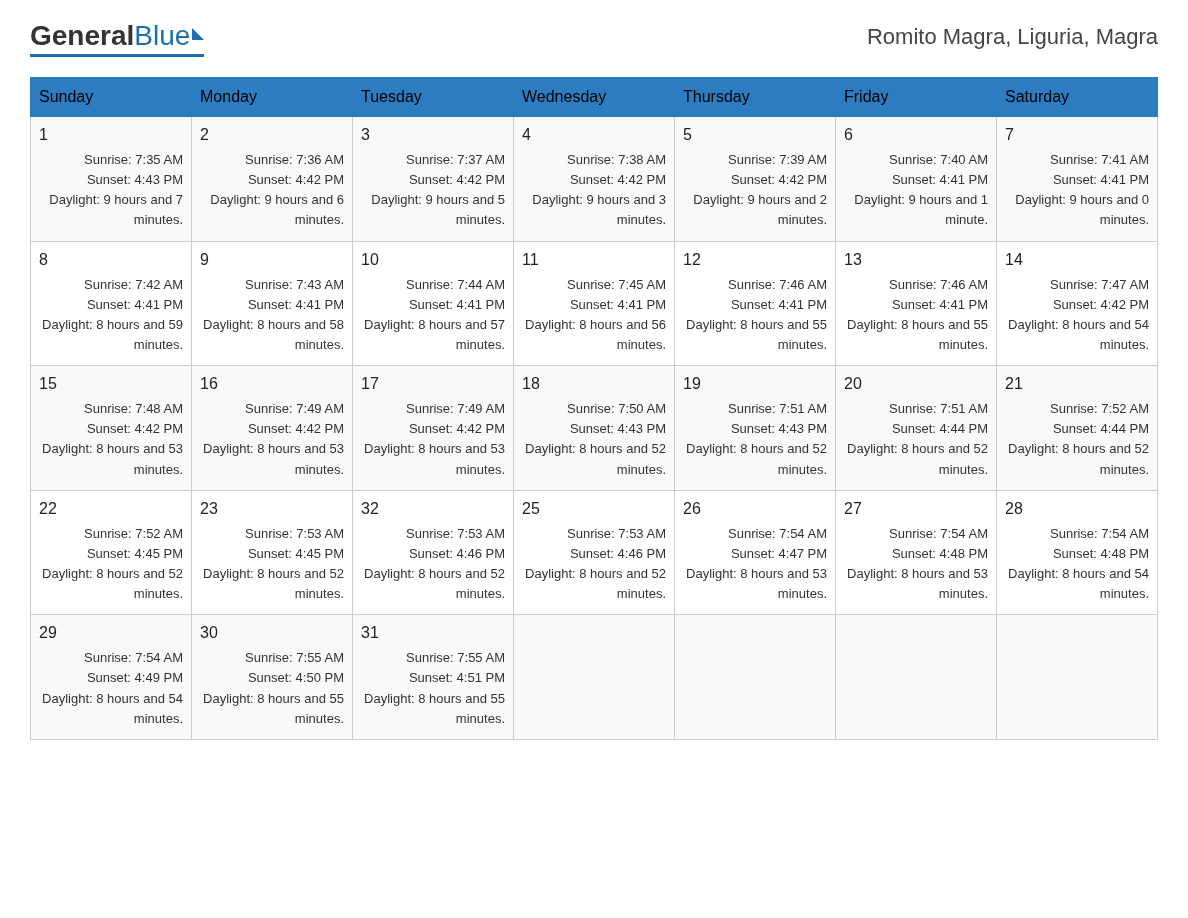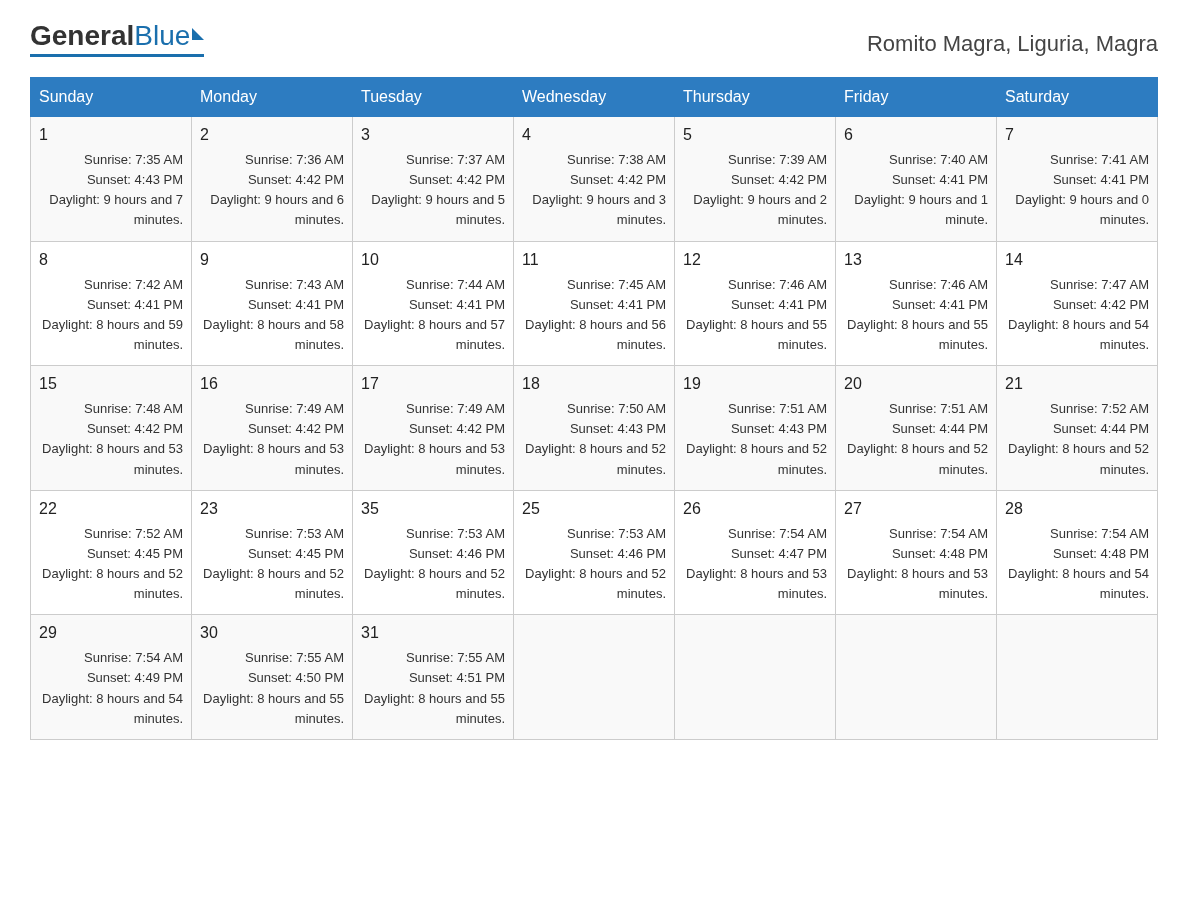--- a/index.html
+++ b/index.html
@@ -6,21 +6,21 @@
     body {
       font-family: Arial, sans-serif;
       background: #ffffff;
       width: 1188px;
       min-height: 918px;
       padding: 20px 30px;
     }
     .header {
       display: flex;
       justify-content: space-between;
-      align-items: flex-end;
+      align-items: flex-start;
       margin-bottom: 20px;
     }
     .logo {
       display: flex;
       flex-direction: column;
       align-items: flex-start;
     }
     .logo-text {
       display: flex;
       align-items: center;
@@ -68,21 +68,21 @@
       color: #444;
       margin-top: 4px;
     }
     .calendar-table {
       width: 100%;
       border-collapse: collapse;
       border: 1px solid #cccccc;
     }
     .calendar-table th {
       background-color: #2d7cc1;
-      color: #ffffff;
+      color: #000000;
       padding: 10px 8px;
       text-align: left;
       font-size: 16px;
       font-weight: normal;
       border: 1px solid #2d7cc1;
     }
     .calendar-table td {
       vertical-align: top;
       padding: 6px 8px 10px 8px;
       border: 1px solid #cccccc;
@@ -244,21 +244,21 @@
       <tr>
         <td>
           <span class="day-number">22</span>
           <div class="day-info">Sunrise: 7:52 AM<br>Sunset: 4:45 PM<br>Daylight: 8 hours and 52 minutes.</div>
         </td>
         <td>
           <span class="day-number">23</span>
           <div class="day-info">Sunrise: 7:53 AM<br>Sunset: 4:45 PM<br>Daylight: 8 hours and 52 minutes.</div>
         </td>
         <td>
-          <span class="day-number">35</span>
+          <span class="day-number">32</span>
           <div class="day-info">Sunrise: 7:53 AM<br>Sunset: 4:46 PM<br>Daylight: 8 hours and 52 minutes.</div>
         </td>
         <td>
           <span class="day-number">25</span>
           <div class="day-info">Sunrise: 7:53 AM<br>Sunset: 4:46 PM<br>Daylight: 8 hours and 52 minutes.</div>
         </td>
         <td>
           <span class="day-number">26</span>
           <div class="day-info">Sunrise: 7:54 AM<br>Sunset: 4:47 PM<br>Daylight: 8 hours and 53 minutes.</div>
         </td>

